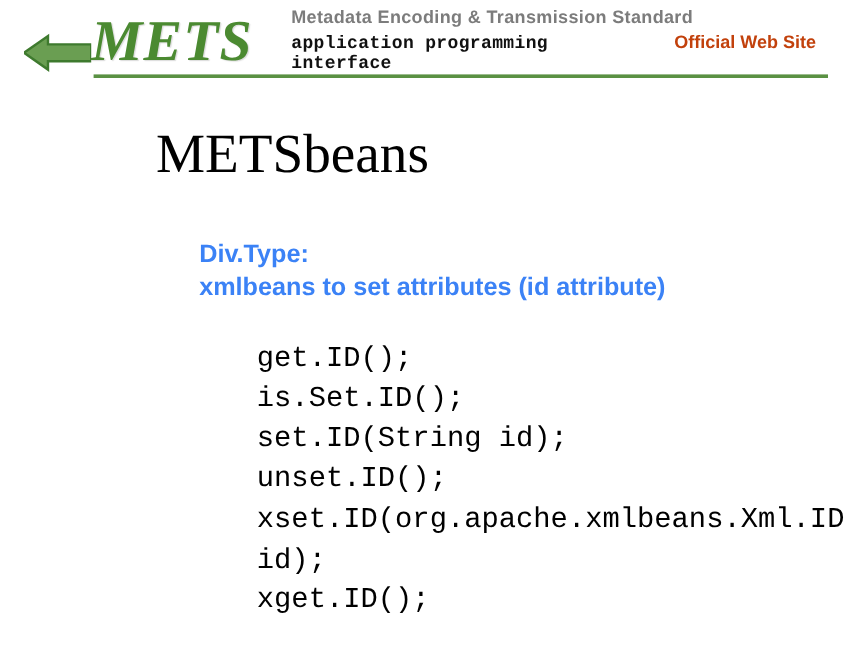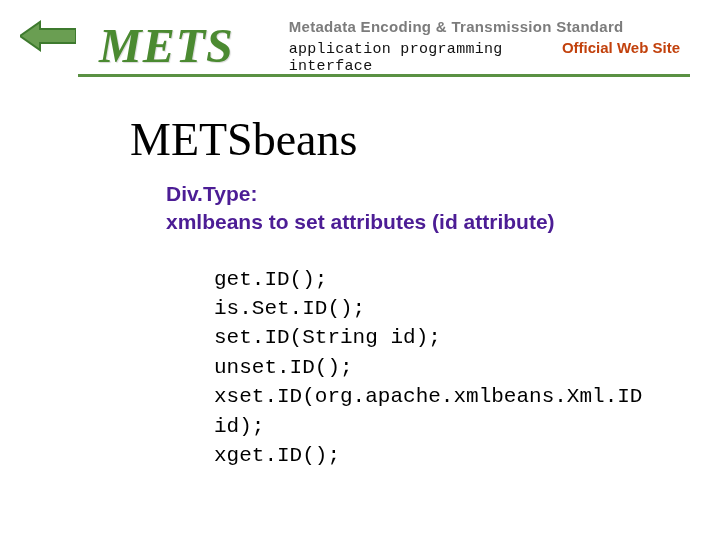--- a/index.html
+++ b/index.html
@@ -6,25 +6,24 @@
   body {
     width: 720px;
     height: 540px;
     background: #ffffff;
     font-family: Arial, Helvetica, sans-serif;
     overflow: hidden;
     position: relative;
   }
   .header {
     display: flex;
-    align-items: flex-start;
+    align-items: flex-end;
     padding: 18px 40px 0 20px;
-    height: 74px;
+    height: 62px;
     position: relative;
-    gap: 23px;
   }
   .arrow-left {
     fill: #6a9e52;
     stroke: #3e7a2e;
     stroke-width: 2;
   }
   .logo {
     display: flex;
     align-items: center;
     margin-left: -4px;
@@ -52,21 +51,21 @@
   .subtag-row {
     display: flex;
     align-items: baseline;
     margin-top: 4px;
     gap: 24px;
   }
   .subtag {
     font-family: "Courier New", Courier, monospace;
     font-size: 15px;
     color: #111;
-    font-weight: 400;
+    font-weight: 700;
     letter-spacing: 0.3px;
   }
   .official {
     color: #c2410c;
     font-size: 15px;
     font-weight: 600;
     white-space: nowrap;
   }
   .divider {
     height: 3px;
@@ -74,33 +73,33 @@
     margin: 0 30px 0 78px;
   }
   .content {
     padding: 36px 40px 0 130px;
   }
   .title {
     font-family: "Times New Roman", Times, serif;
     font-size: 46px;
     font-weight: 400;
     color: #000;
-    margin-bottom: 14px;
+    margin-bottom: 44px;
   }
   .subtitle {
     font-size: 21px;
     font-weight: bold;
-    color: #4c1d95;
+    color: #3b82f6;
     line-height: 1.35;
     margin-bottom: 28px;
     padding-left: 36px;
   }
   .code {
     font-family: "Courier New", Courier, monospace;
-    font-size: 21px;
+    font-size: 24px;
     color: #000;
     line-height: 1.4;
     white-space: pre;
     padding-left: 84px;
   }
 </style>
 </head>
 <body>
 
 <div class="header">

